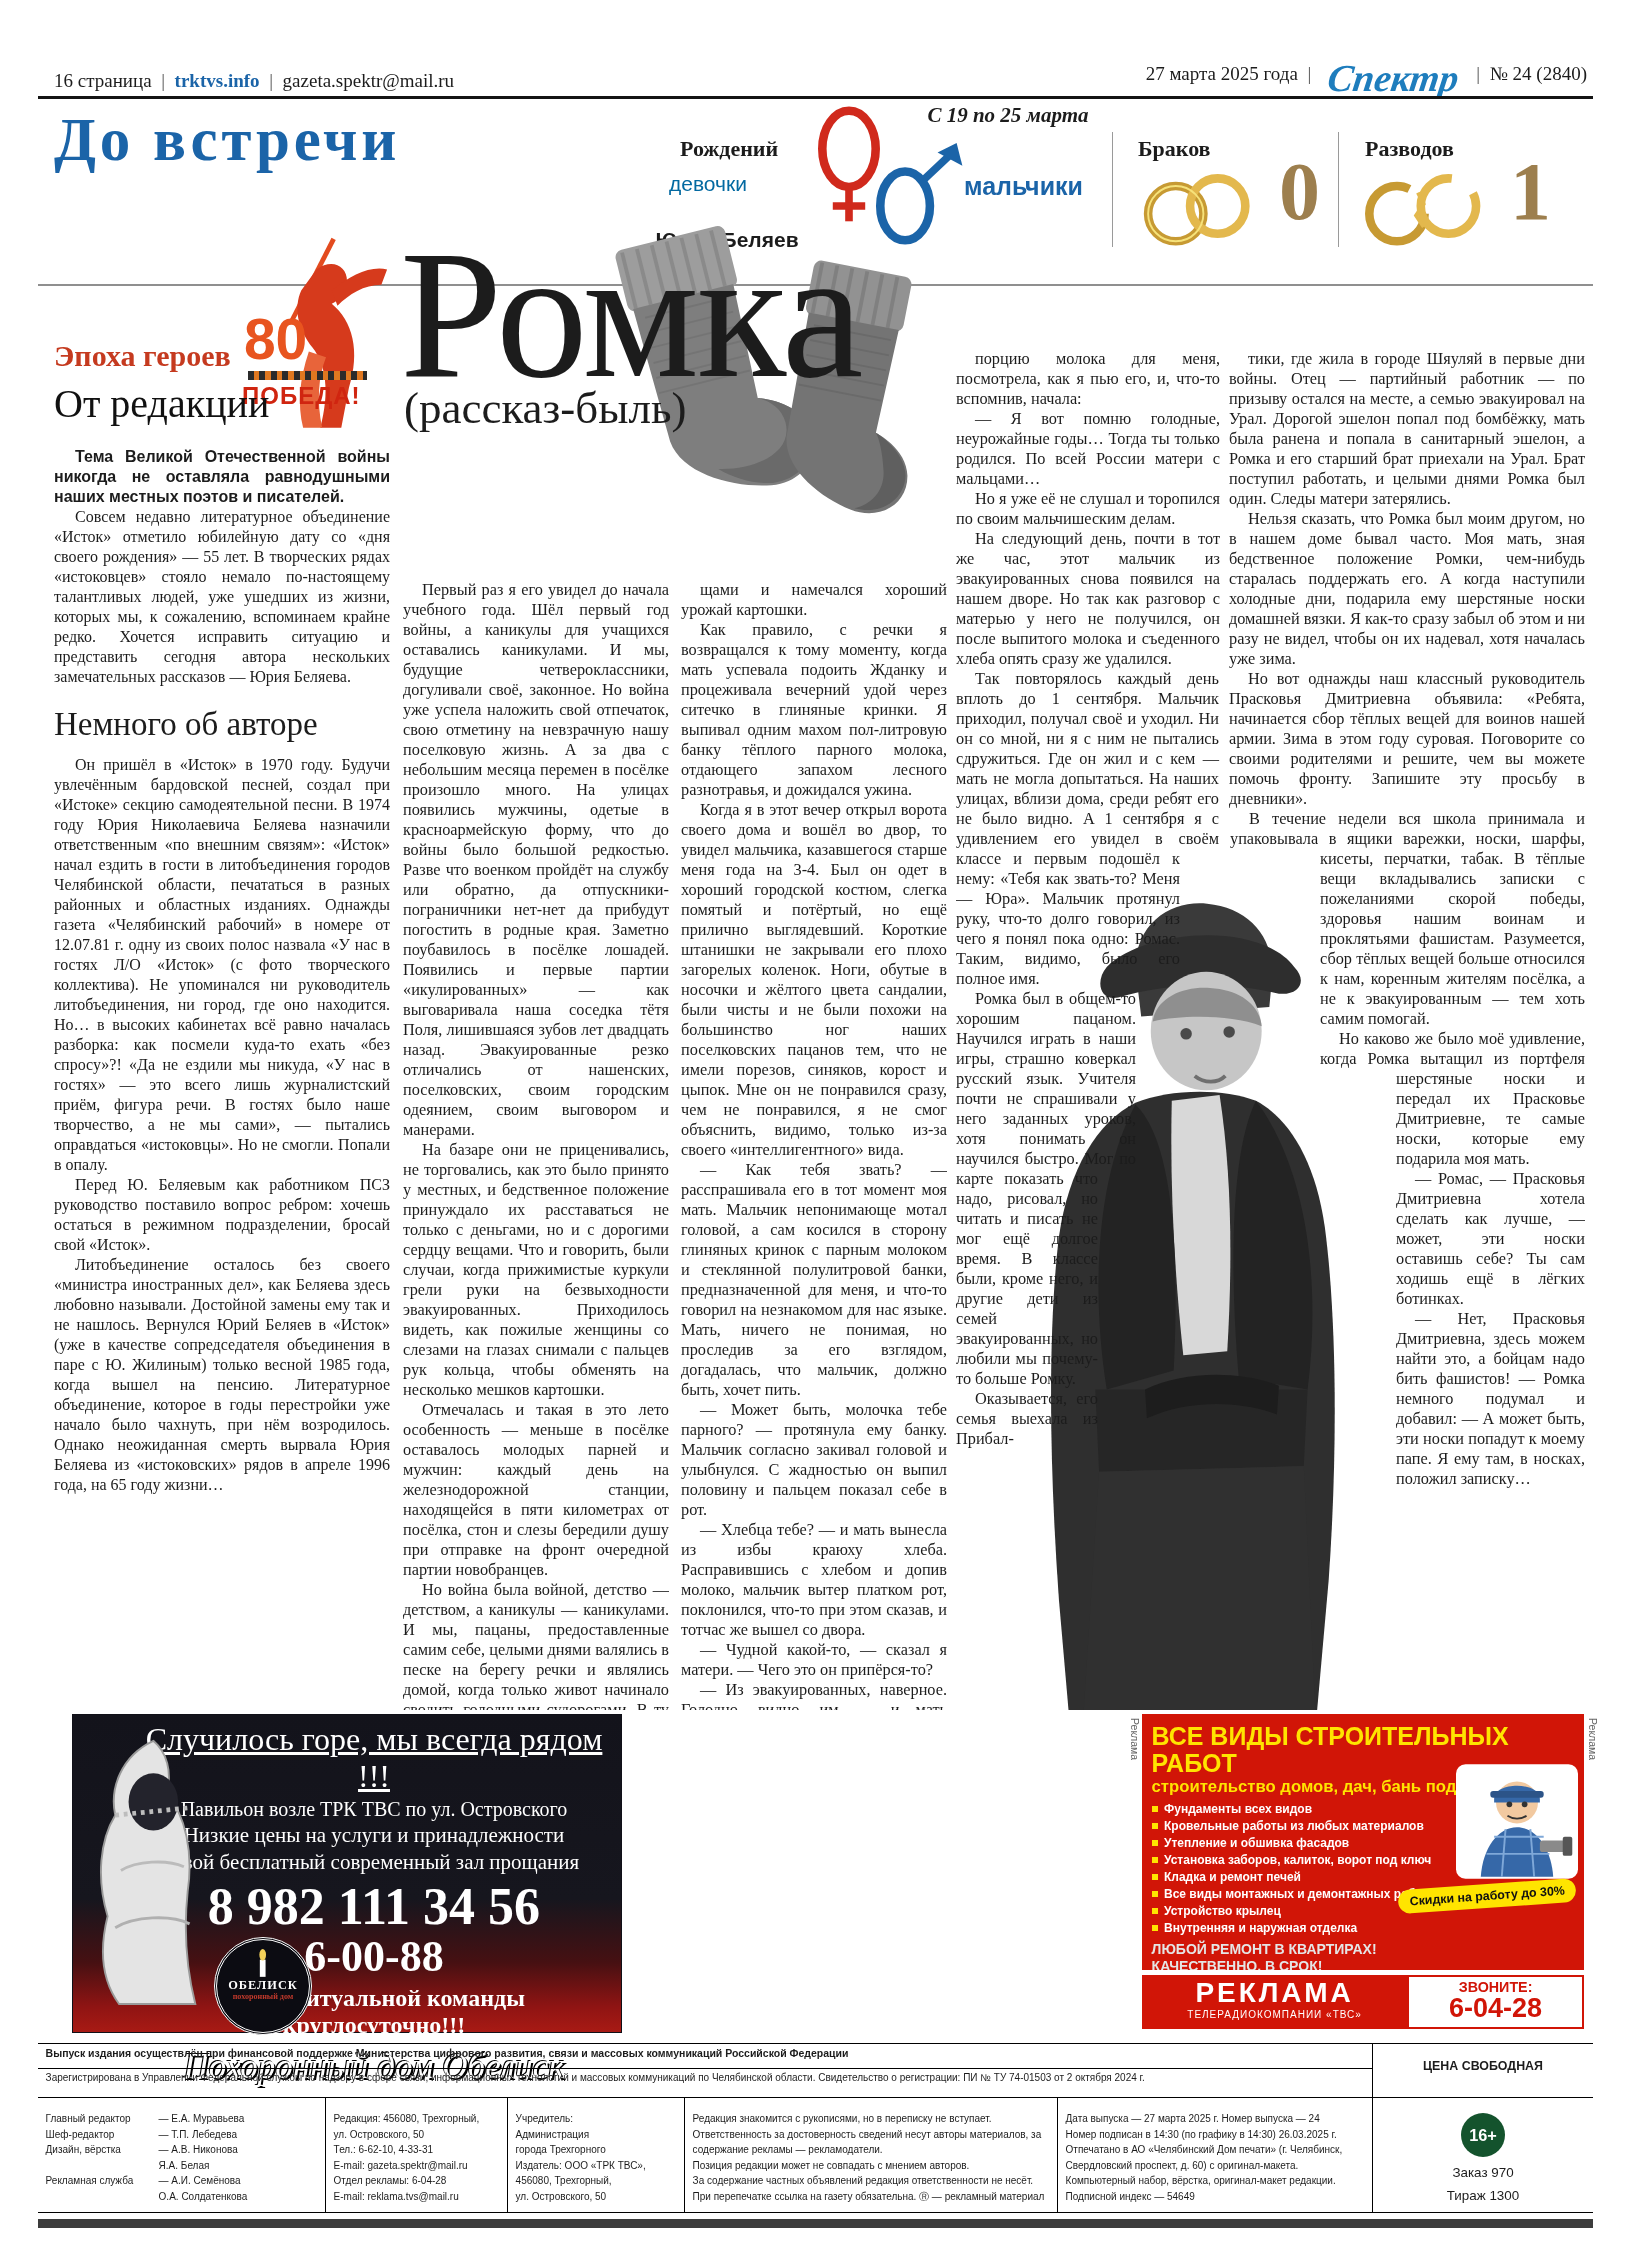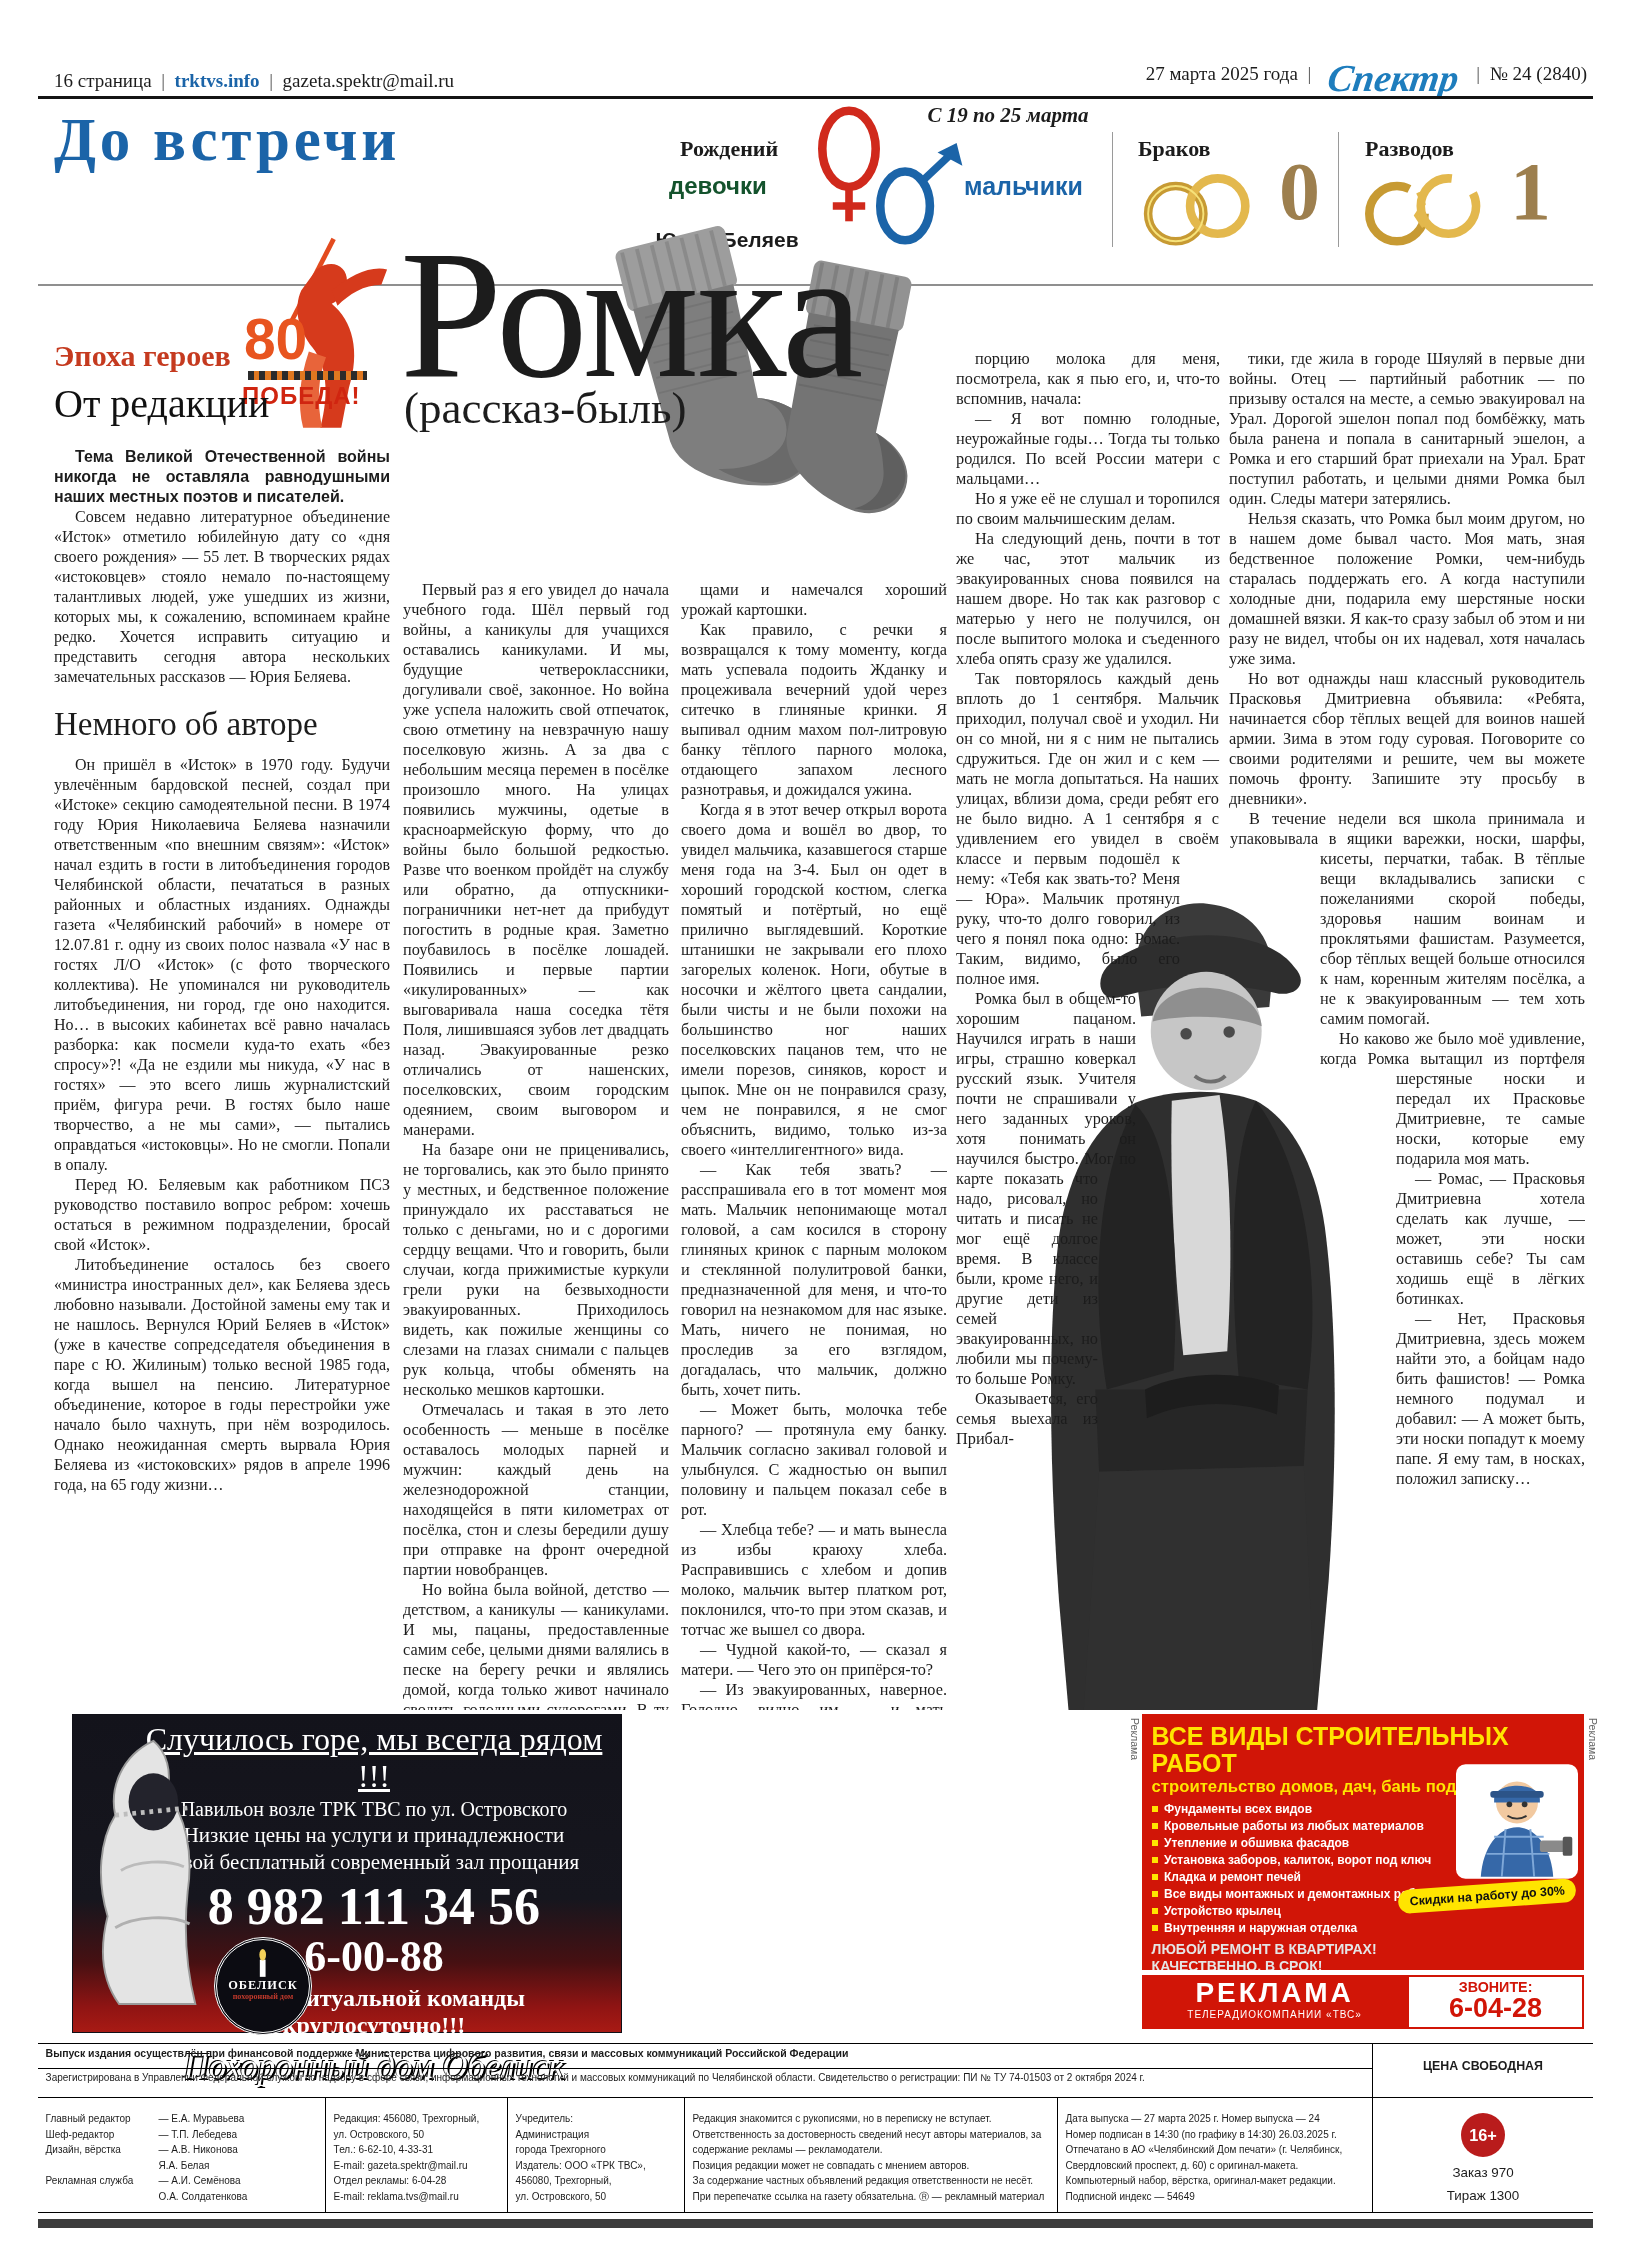--- a/index.html
+++ b/index.html
@@ -13,21 +13,21 @@
   .hdr .sep{color:#555;margin:0 9.6px;}
   .site{color:#1b64a8;font-weight:bold;}
   .logo-script{display:inline-block;color:#1e7dbd;font-style:italic;font-weight:bold;font-size:38px;
                transform:skewX(-8deg);margin:0 7.6px;line-height:1;vertical-align:-5.7px;}
   .hdr-rule{left:38px;width:1555px;top:96px;height:2.9px;background:#141414;}
 
   
   .farewell-title{left:54px;top:105px;font-size:61px;font-weight:bold;color:#1b64a8;letter-spacing:3.8px;}
   .period{left:860px;top:103px;width:296px;text-align:center;font-weight:bold;font-style:italic;font-size:21px;}
   .stat-label{font-weight:bold;font-size:22px;}
-  .girls{color:#14532d;font-weight:bold;font-size:24px;}
+  .girls{color:#0369a1;font-weight:normal;font-size:21px;}
   .boys{color:#1b64a8;font-weight:bold;font-size:25px;}
   .vline{width:1px;background:#9a9a9a;}
   .bignum{font-size:82px;font-weight:bold;color:#9d7f4e;line-height:1;}
   .gray-rule{left:38px;width:1555px;top:284px;height:1.9px;background:#8f8f8f;}
 
   
   .kicker{left:54px;top:339px;font-size:30px;font-weight:bold;color:#c53a1f;}
   .ed-title{left:54px;top:380px;font-size:40px;color:#111;}
   .badge{left:242px;top:237px;width:148px;height:208px;}
   .badge .n80{position:absolute;left:1.9px;top:69px;font-size:57px;font-weight:bold;color:#e8541f;font-family:"Liberation Sans",sans-serif;}
@@ -106,21 +106,21 @@
   .f-price{grid-column:6;grid-row:1/3;border-left:1px solid #000;text-align:center;font-weight:bold;
      font-size:12.4px;padding-top:15.3px !important;}
   .f-reg{grid-column:1/6;font-size:10px;}
   .f-cell{grid-row:3;border-bottom:none !important;border-left:1px solid #000;font-size:10px;line-height:1.55;padding-top:13.4px !important;}
   .f-cell:first-of-type{border-left:none;}
   .f-staff{grid-column:1;border-left:none !important;}
   .f-cont{grid-column:2;}  .f-found{grid-column:3;}  .f-disc{grid-column:4;}
   .f-issue{grid-column:5;} .f-meta{grid-column:6;text-align:center;}
   .kv{display:flex;}
   .kv .role{width:113px;flex:none;}
-  .age{width:44px;height:44px;border-radius:50%;background:#b91c1c;color:#fff;font-weight:bold;
+  .age{width:44px;height:44px;border-radius:50%;background:#14532d;color:#fff;font-weight:bold;
        font-size:16.3px;line-height:44px;margin:1.9px auto 5.7px auto;text-align:center;}
   .f-meta .mt{font-size:13.4px;margin-top:1.9px;}
   .bottom-bar{left:38px;top:2219px;width:1555px;height:8.6px;background:#3c3c3c;}
 </style>
 </head>
 <body>
 
 <div id="page">
 
   <div class="abs hdr" style="left:54px;">

